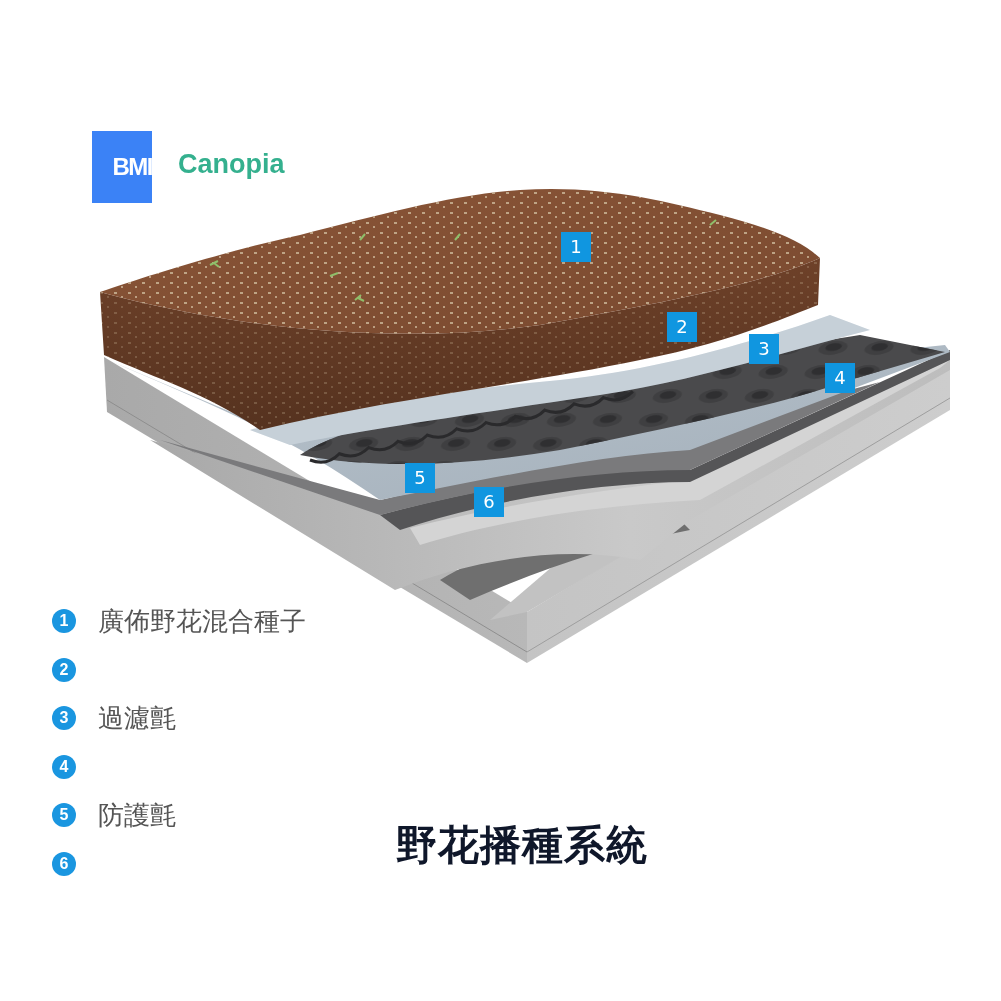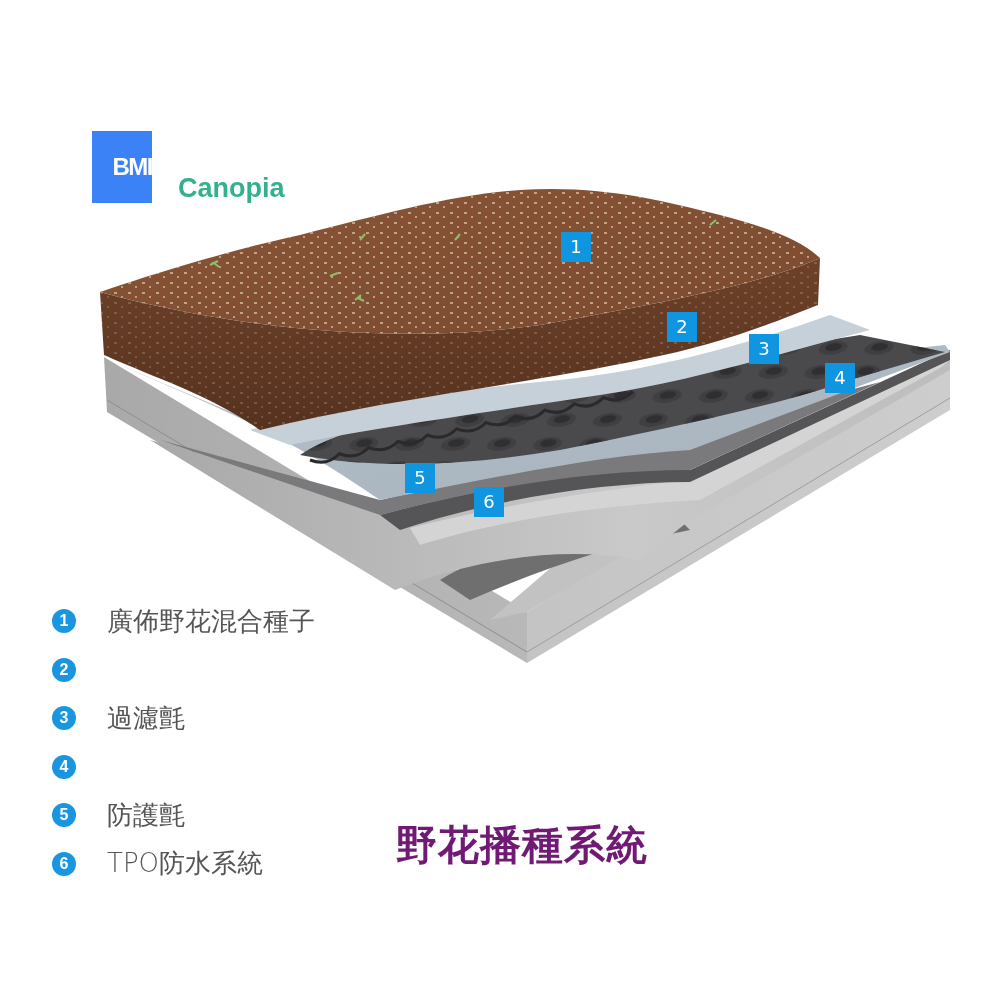--- a/index.html
+++ b/index.html
@@ -10,40 +10,40 @@
     .logo-box {
       position: absolute; left: 92px; top: 131px; width: 60px; height: 72px;
       background: #3b82f6; display: flex; align-items: center; justify-content: flex-end;
     }
     .logo-box span {
       color: #ffffff; font-family: "Liberation Sans", sans-serif; font-weight: 700;
       font-size: 24px; letter-spacing: -1.5px;
     }
     .brand-name {
       position: absolute; left: 178px; top: 149px; color: #34b08e;
-      font-family: "Liberation Sans", sans-serif; font-weight: 700; font-size: 27px; margin-top: 24px;
+      font-family: "Liberation Sans", sans-serif; font-weight: 700; font-size: 27px;
     }
     svg.illus { position: absolute; left: 0; top: 0; }
     .badge {
       position: absolute; width: 30px; height: 30px; background: #1096e0; color: #ffffff;
       font-family: "DejaVu Sans", sans-serif; font-size: 18px; line-height: 30px; text-align: center;
     }
     .legend { position: absolute; left: 52px; top: 597px; }
     .legend-item { display: flex; align-items: center; height: 48.5px; }
     .bullet {
       width: 24px; height: 24px; border-radius: 50%; background: #1a96e0; color: #ffffff;
       font-family: "Liberation Sans", sans-serif; font-weight: 700; font-size: 16px;
       display: flex; align-items: center; justify-content: center; flex: 0 0 24px;
     }
     .legend-label {
-      margin-left: 31px; color: #555555; font-size: 26px; font-family: "DejaVu Sans", sans-serif;
+      margin-left: 22px; color: #555555; font-size: 26px; font-family: "DejaVu Sans", sans-serif;
       font-weight: 300; white-space: nowrap;
     }
     .system-title {
-      position: absolute; left: 396px; top: 818px; color: #701a75;
+      position: absolute; left: 396px; top: 818px; color: #0f172a;
       font-family: "DejaVu Sans", sans-serif; font-weight: 700; font-size: 41px; letter-spacing: 1px;
     }
   </style>
 </head>
 <body>
 
 <div class="logo-box">
   <span>BMI</span>
 </div>
 <div class="brand-name">Canopia</div>
@@ -147,17 +147,16 @@
   </div>
   <div class="legend-item">
     <span class="bullet">4</span>
   </div>
   <div class="legend-item">
     <span class="bullet">5</span>
     <span class="legend-label">防護氈</span>
   </div>
   <div class="legend-item">
     <span class="bullet">6</span>
-    <span class="legend-label">TPO防水系統</span>
   </div>
 </div>
 
 <div class="system-title">野花播種系統</div>
 
 </body></html>

